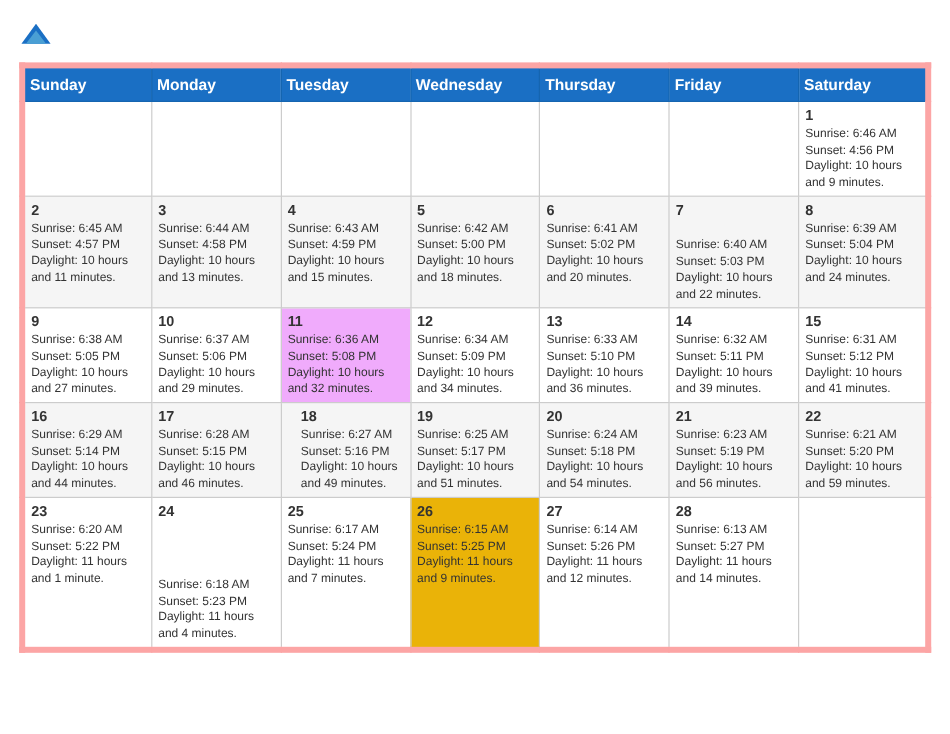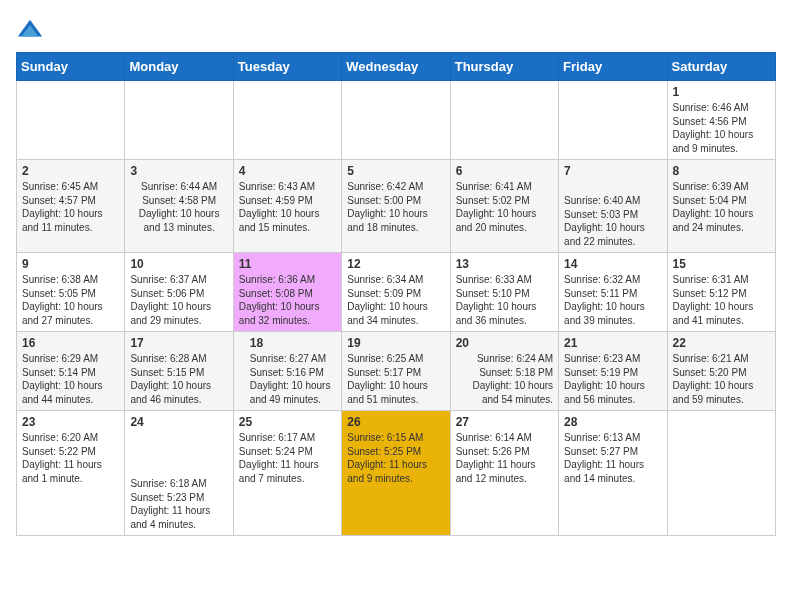--- a/index.html
+++ b/index.html
@@ -49,21 +49,21 @@
       color: #333;
       line-height: 1.1;
     }
     .subtitle {
       font-size: 15px;
       color: #555;
     }
     .calendar {
       width: 100%;
       border-collapse: collapse;
-      border: 1px solid #fca5a5;
+      border: 5px solid #fca5a5;
     }
     .calendar th {
       background: #1a6fc4;
       color: #fff;
       font-size: 13px;
       font-weight: bold;
       padding: 6px 4px;
       text-align: left;
       border: 1px solid #1565b0;
     }
@@ -149,21 +149,21 @@
       <tr>
         <td style="background: rgb(245, 245, 245);">
           <span class="day-num">2</span>
           <div class="day-info" style="white-space: pre-line;">Sunrise: 6:45 AM
 Sunset: 4:57 PM
 Daylight: 10 hours
 and 11 minutes.</div>
         </td>
         <td style="background: rgb(245, 245, 245);">
           <span class="day-num">3</span>
-          <div class="day-info" style="white-space: pre-line; text-align: center;">Sunrise: 6:44 AM
+          <div class="day-info" style="white-space: pre-line;">Sunrise: 6:44 AM
 Sunset: 4:58 PM
 Daylight: 10 hours
 and 13 minutes.</div>
         </td>
         <td style="background: rgb(245, 245, 245);">
           <span class="day-num">4</span>
           <div class="day-info" style="white-space: pre-line;">Sunrise: 6:43 AM
 Sunset: 4:59 PM
 Daylight: 10 hours
 and 15 minutes.</div>
@@ -272,21 +272,21 @@
         </td>
         <td style="background: rgb(245, 245, 245); margin-top: 30px;">
           <span class="day-num">19</span>
           <div class="day-info" style="white-space: pre-line;">Sunrise: 6:25 AM
 Sunset: 5:17 PM
 Daylight: 10 hours
 and 51 minutes.</div>
         </td>
         <td style="background: rgb(245, 245, 245);">
           <span class="day-num">20</span>
-          <div class="day-info" style="white-space: pre-line; text-align: right;">Sunrise: 6:24 AM
+          <div class="day-info" style="white-space: pre-line;">Sunrise: 6:24 AM
 Sunset: 5:18 PM
 Daylight: 10 hours
 and 54 minutes.</div>
         </td>
         <td style="background: rgb(245, 245, 245);">
           <span class="day-num">21</span>
           <div class="day-info" style="white-space: pre-line;">Sunrise: 6:23 AM
 Sunset: 5:19 PM
 Daylight: 10 hours
 and 56 minutes.</div>

